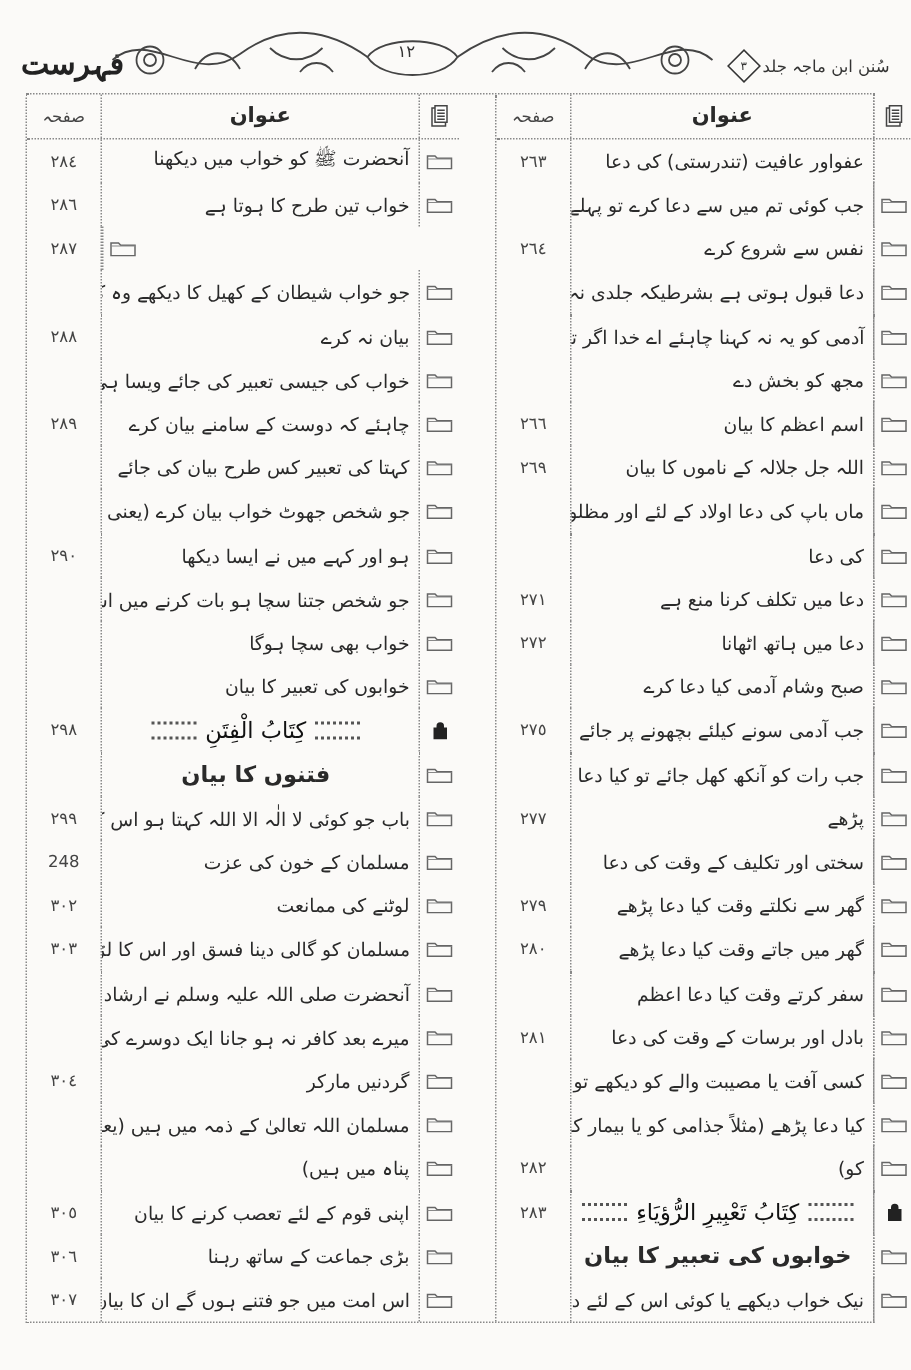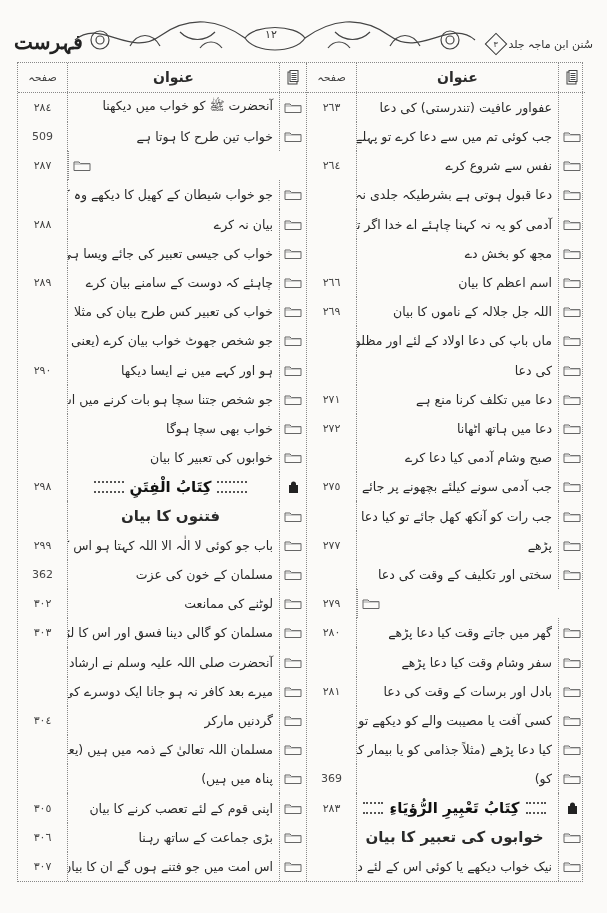--- a/index.html
+++ b/index.html
@@ -27,34 +27,34 @@
   }
   .vol-badge span { transform:rotate(-45deg); }
   .ornament { position:absolute; left:70px; top:18px; width:410px; height:42px; }
   .page-num {
     position:absolute; left:265px; top:28px; width:24px; 
     font-size:11px; color:#333;
   }
   .table {
     position:absolute; left:17px; top:62px; width:566px; height:820px;
     border:1px dotted #888; box-sizing:border-box;
-    display:flex; flex-direction:row;
+    display:flex; flex-direction:row;gap:24px;
   }
   .half { position:relative; height:100%; display:flex; flex-direction:column; }
   .half.right { width:278px; border-left:1px dotted #888; order:2; }
   .half.left { width:288px; order:1; }
   .hrow { display:flex; height:30px; border-bottom:1px dotted #888; box-sizing:border-box; }
   .row { display:flex; height:29.6px; align-items:center; }
   .c-page { width:50px; text-align:center; font-size:11px; color:#444; border-right:1px dotted #888; height:100%; display:flex; align-items:center; justify-content:center; box-sizing:border-box; }
   .c-title { flex:1; direction:rtl; text-align:right; padding-right:6px; font-size:12.5px; white-space:nowrap; overflow:hidden; height:100%; display:flex; align-items:center; box-sizing:border-box; }
   .c-icon { width:27px; border-left:1px dotted #888; height:100%; display:flex; align-items:center; justify-content:center; box-sizing:border-box; }
   .hrow .c-title { justify-content:center; font-weight:bold; font-size:14px; padding:0; }
   .hrow .c-page { font-size:11px; }
   .row.center .c-title { justify-content:center; font-size:15px; font-weight:bold;text-align:center; }
-  .row.book .c-title { justify-content:center; font-size:15px; font-weight:bold; color:#111; }
+  .row.book .c-title { justify-content:center; font-size:15px; font-weight:normal; color:#111; }
   .book-deco { display:inline-block; width:30px; height:8px; margin:0 6px; border-top:2px dotted #555; border-bottom:2px dotted #555; }
   svg { display:block; }
 </style>
 </head>
 <body>
 
 <div class="header">
   <div class="hdr-title">فہرست</div>
   <svg class="ornament" viewBox="0 0 410 42">
     <g fill="none" stroke="#444" stroke-width="1.2">
@@ -102,21 +102,21 @@
     <div class="c-page">٢٨٤</div>
     <div class="c-title">آنحضرت ﷺ کو خواب میں دیکھنا</div>
     <div class="c-icon">
           <svg width="18" height="11" viewBox="0 0 18 11">
             <path d="M1 2 h5 l1.5 1.5 h9.5 v7 h-16 z" fill="none" stroke="#666" stroke-width="1"></path>
             <path d="M1 4 h16" stroke="#888" stroke-width="0.8"></path>
           </svg>
         </div>
   </div>
       <div class="row">
-    <div class="c-page">509</div>
+    <div class="c-page">٢٨٦</div>
     <div class="c-title">خواب تین طرح کا ہوتا ہے</div>
     <div class="c-icon">
           <svg width="18" height="11" viewBox="0 0 18 11">
             <path d="M1 2 h5 l1.5 1.5 h9.5 v7 h-16 z" fill="none" stroke="#666" stroke-width="1"></path>
             <path d="M1 4 h16" stroke="#888" stroke-width="0.8"></path>
           </svg>
         </div>
   </div>
       <div class="row">
     <div class="c-page">٢٨٧</div>
@@ -162,21 +162,21 @@
     <div class="c-title">چاہئے کہ دوست کے سامنے بیان کرے</div>
     <div class="c-icon">
           <svg width="18" height="11" viewBox="0 0 18 11">
             <path d="M1 2 h5 l1.5 1.5 h9.5 v7 h-16 z" fill="none" stroke="#666" stroke-width="1"></path>
             <path d="M1 4 h16" stroke="#888" stroke-width="0.8"></path>
           </svg>
         </div>
   </div>
       <div class="row">
     <div class="c-page"></div>
-    <div class="c-title">خواب کی تعبیر کس طرح بیان کی مثلا</div>
+    <div class="c-title">کہتا کی تعبیر کس طرح بیان کی جائے</div>
     <div class="c-icon">
           <svg width="18" height="11" viewBox="0 0 18 11">
             <path d="M1 2 h5 l1.5 1.5 h9.5 v7 h-16 z" fill="none" stroke="#666" stroke-width="1"></path>
             <path d="M1 4 h16" stroke="#888" stroke-width="0.8"></path>
           </svg>
         </div>
   </div>
       <div class="row">
     <div class="c-page"></div>
     <div class="c-title">جو شخص جھوٹ خواب بیان کرے (یعنی نہ دیکھا</div>
@@ -254,21 +254,21 @@
     <div class="c-page">٢٩٩</div>
     <div class="c-title">باب جو کوئی لا الٰہ الا اللہ کہتا ہو اس کو نہ ستانا</div>
     <div class="c-icon">
           <svg width="18" height="11" viewBox="0 0 18 11">
             <path d="M1 2 h5 l1.5 1.5 h9.5 v7 h-16 z" fill="none" stroke="#666" stroke-width="1"></path>
             <path d="M1 4 h16" stroke="#888" stroke-width="0.8"></path>
           </svg>
         </div>
   </div>
       <div class="row">
-    <div class="c-page">362</div>
+    <div class="c-page">248</div>
     <div class="c-title">مسلمان کے خون کی عزت</div>
     <div class="c-icon">
           <svg width="18" height="11" viewBox="0 0 18 11">
             <path d="M1 2 h5 l1.5 1.5 h9.5 v7 h-16 z" fill="none" stroke="#666" stroke-width="1"></path>
             <path d="M1 4 h16" stroke="#888" stroke-width="0.8"></path>
           </svg>
         </div>
   </div>
       <div class="row">
     <div class="c-page">٣٠٢</div>
@@ -546,40 +546,41 @@
     <div class="c-title">سختی اور تکلیف کے وقت کی دعا</div>
     <div class="c-icon">
           <svg width="18" height="11" viewBox="0 0 18 11">
             <path d="M1 2 h5 l1.5 1.5 h9.5 v7 h-16 z" fill="none" stroke="#666" stroke-width="1"></path>
             <path d="M1 4 h16" stroke="#888" stroke-width="0.8"></path>
           </svg>
         </div>
   </div>
       <div class="row">
     <div class="c-page">٢٧٩</div>
+    <div class="c-title">گھر سے نکلتے وقت کیا دعا پڑھے</div>
     <div class="c-icon">
           <svg width="18" height="11" viewBox="0 0 18 11">
             <path d="M1 2 h5 l1.5 1.5 h9.5 v7 h-16 z" fill="none" stroke="#666" stroke-width="1"></path>
             <path d="M1 4 h16" stroke="#888" stroke-width="0.8"></path>
           </svg>
         </div>
   </div>
       <div class="row">
     <div class="c-page">٢٨٠</div>
     <div class="c-title">گھر میں جاتے وقت کیا دعا پڑھے</div>
     <div class="c-icon">
           <svg width="18" height="11" viewBox="0 0 18 11">
             <path d="M1 2 h5 l1.5 1.5 h9.5 v7 h-16 z" fill="none" stroke="#666" stroke-width="1"></path>
             <path d="M1 4 h16" stroke="#888" stroke-width="0.8"></path>
           </svg>
         </div>
   </div>
       <div class="row">
     <div class="c-page"></div>
-    <div class="c-title">سفر وشام وقت کیا دعا پڑھے</div>
+    <div class="c-title">سفر کرتے وقت کیا دعا اعظم</div>
     <div class="c-icon">
           <svg width="18" height="11" viewBox="0 0 18 11">
             <path d="M1 2 h5 l1.5 1.5 h9.5 v7 h-16 z" fill="none" stroke="#666" stroke-width="1"></path>
             <path d="M1 4 h16" stroke="#888" stroke-width="0.8"></path>
           </svg>
         </div>
   </div>
       <div class="row">
     <div class="c-page">٢٨١</div>
     <div class="c-title">بادل اور برسات کے وقت کی دعا</div>
@@ -604,21 +605,21 @@
     <div class="c-page"></div>
     <div class="c-title">کیا دعا پڑھے (مثلاً جذامی کو یا بیمار کو یا اندھے</div>
     <div class="c-icon">
           <svg width="18" height="11" viewBox="0 0 18 11">
             <path d="M1 2 h5 l1.5 1.5 h9.5 v7 h-16 z" fill="none" stroke="#666" stroke-width="1"></path>
             <path d="M1 4 h16" stroke="#888" stroke-width="0.8"></path>
           </svg>
         </div>
   </div>
       <div class="row">
-    <div class="c-page">369</div>
+    <div class="c-page">٢٨٢</div>
     <div class="c-title">کو)</div>
     <div class="c-icon">
           <svg width="18" height="11" viewBox="0 0 18 11">
             <path d="M1 2 h5 l1.5 1.5 h9.5 v7 h-16 z" fill="none" stroke="#666" stroke-width="1"></path>
             <path d="M1 4 h16" stroke="#888" stroke-width="0.8"></path>
           </svg>
         </div>
   </div>
       <div class="row book">
     <div class="c-page">٢٨٣</div>

